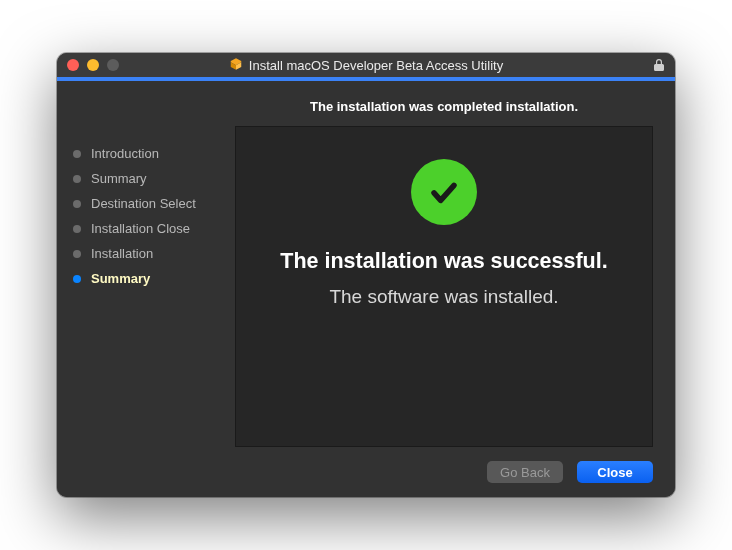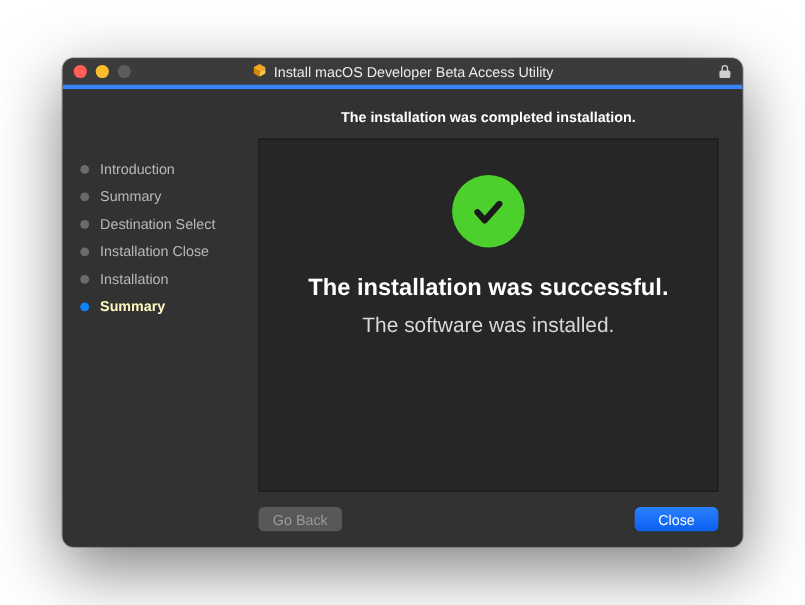--- a/index.html
+++ b/index.html
@@ -131,21 +131,21 @@
       text-align: center;
       margin-bottom: 12px;
     }
     .success-sub {
       color: #d8d8d8;
       font-size: 19px;
       text-align: center;
     }
     .button-row {
       display: flex;
-      justify-content: space-between;
+      justify-content: flex-end;
       gap: 14px;
       padding-top: 14px;
     }
     .btn {
       min-width: 76px;
       height: 22px;
       border-radius: 5px;
       font-size: 13px;
       display: flex;
       align-items: center;
@@ -154,21 +154,21 @@
       cursor: pointer;
     }
     .btn-secondary {
       background: #585858;
       color: #9a9a9a;
     }
     .btn-primary {
       background: #0a68ff;
       background: linear-gradient(180deg, #2a7fff, #0a60f0);
       color: #fff;
-      font-weight: 400;
+      font-weight: 700;
     }
   </style>
 </head>
 <body>
 
 <div class="window">
 
   <div class="titlebar">
     <div class="traffic-lights">
       <div class="traffic-light tl-close"></div>

